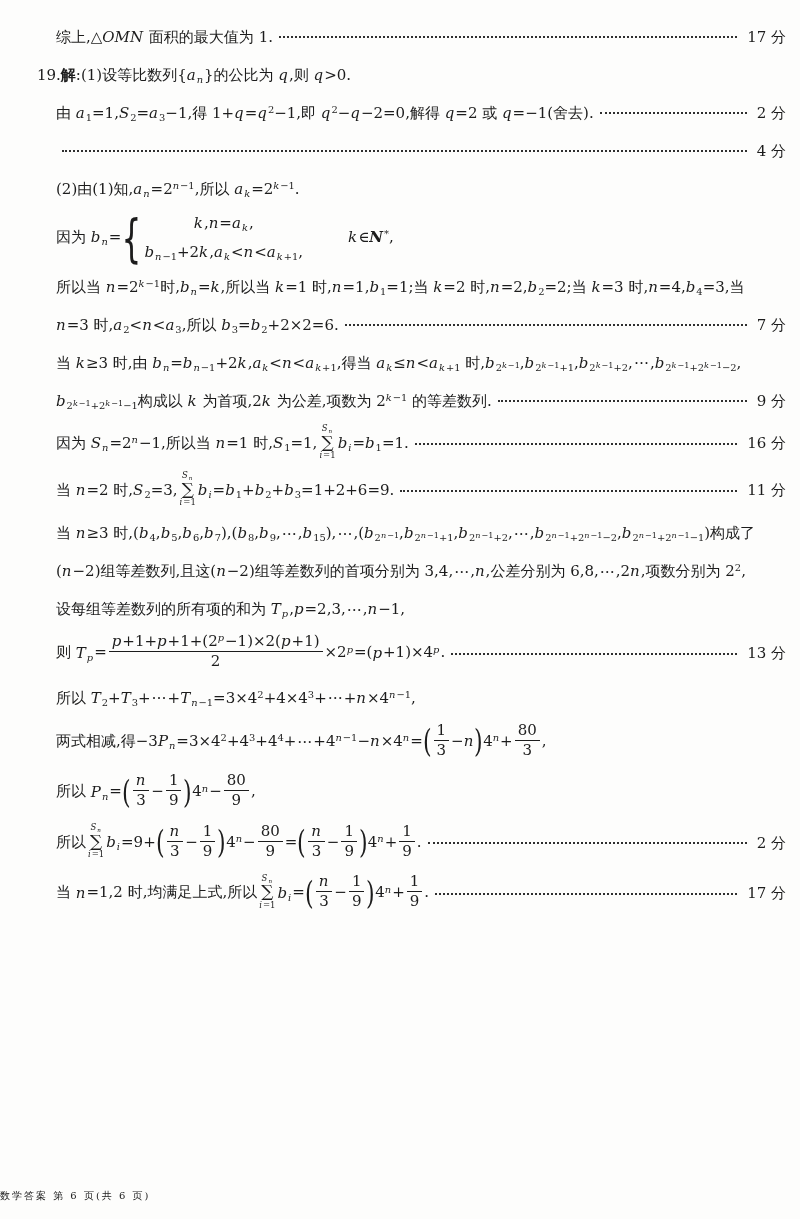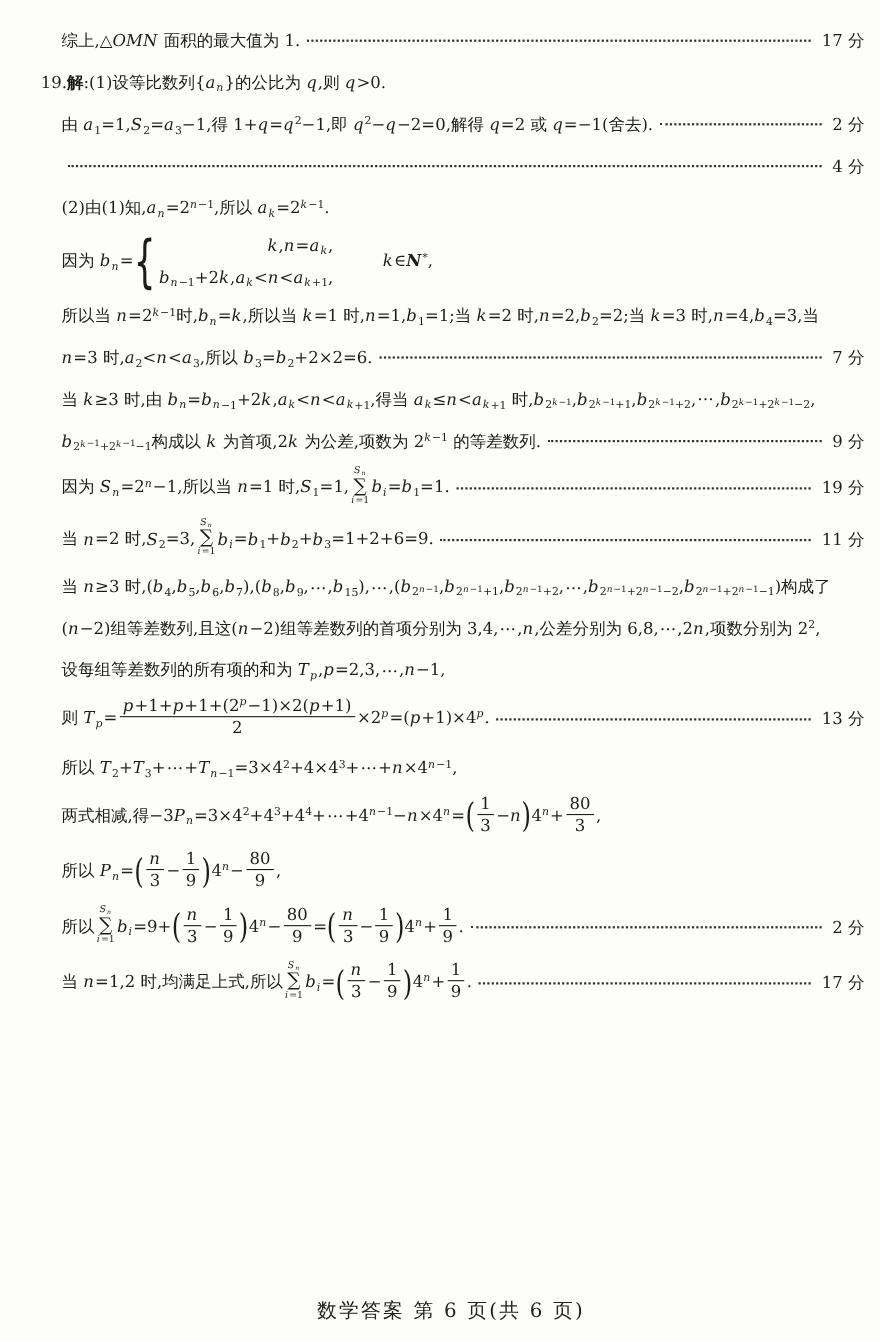--- a/index.html
+++ b/index.html
@@ -42,29 +42,29 @@
   }
   .sum>.st{font-size:8.5px;margin-bottom:1px}
   .sum>.sm{font-size:17px;line-height:.95}
   .sum>.sb{font-size:8.5px;margin-top:1px}
   .cases{display:inline-flex;align-items:center;vertical-align:middle}
   .cases>.cb{
     font-size:52px;font-weight:400;line-height:.85;
     transform:scaleX(.6);margin:0 -4px 0 -6px;
     font-family:"DejaVu Sans","Liberation Sans",sans-serif;
   }
-  .cases>.cr{display:inline-flex;flex-direction:column;gap:9px;text-align:right;line-height:1.3}
+  .cases>.cr{display:inline-flex;flex-direction:column;gap:9px;text-align:center;line-height:1.3}
   .pgrp{display:inline-flex;align-items:center;vertical-align:middle}
   .pgl{
     font-size:185%;line-height:1;font-weight:300;
     transform:scaleY(1.12) scaleX(.8);margin:0 -1px;
   }
   #footer{
-    position:absolute;left:0;right:0;bottom:16px;text-align:center;
-    font-size:18px;letter-spacing:2px;color:#222;margin-left:20px;
+    position:absolute;left:0;right:0;bottom:16px;
+    font-size:10px;letter-spacing:2px;color:#222;
   }
 </style>
 </head>
 <body>
 
 <div id="content">
     <div class="line">
       <span class="ltext">综上,△<i class="v">OMN</i> 面积的最大值为 1.</span>
       <span class="dots"></span>
       <span class="score">17 分</span>
@@ -109,21 +109,21 @@
       <span class="dots"></span>
       <span class="score">9 分</span>
     </div>
     <div class="line">
       <span class="ltext">因为 <i class="v">S</i><sub><i class="v">n</i></sub>=2<sup><i class="v">n</i></sup>−1,所以当 <i class="v">n</i>=1 时,<i class="v">S</i><sub>1</sub>=1,<span class="sum">
           <span class="st"><i class="v">S</i><sub><i class="v">n</i></sub></span>
           <span class="sm">∑</span>
           <span class="sb"><i class="v">i</i>=1</span>
         </span><i class="v">b</i><sub><i class="v">i</i></sub>=<i class="v">b</i><sub>1</sub>=1.</span>
       <span class="dots"></span>
-      <span class="score">19 分</span>
+      <span class="score">16 分</span>
     </div>
     <div class="line">
       <span class="ltext">当 <i class="v">n</i>=2 时,<i class="v">S</i><sub>2</sub>=3,<span class="sum">
           <span class="st"><i class="v">S</i><sub><i class="v">n</i></sub></span>
           <span class="sm">∑</span>
           <span class="sb"><i class="v">i</i>=1</span>
         </span><i class="v">b</i><sub><i class="v">i</i></sub>=<i class="v">b</i><sub>1</sub>+<i class="v">b</i><sub>2</sub>+<i class="v">b</i><sub>3</sub>=1+2+6=9.</span>
       <span class="dots"></span>
       <span class="score">11 分</span>
     </div>

